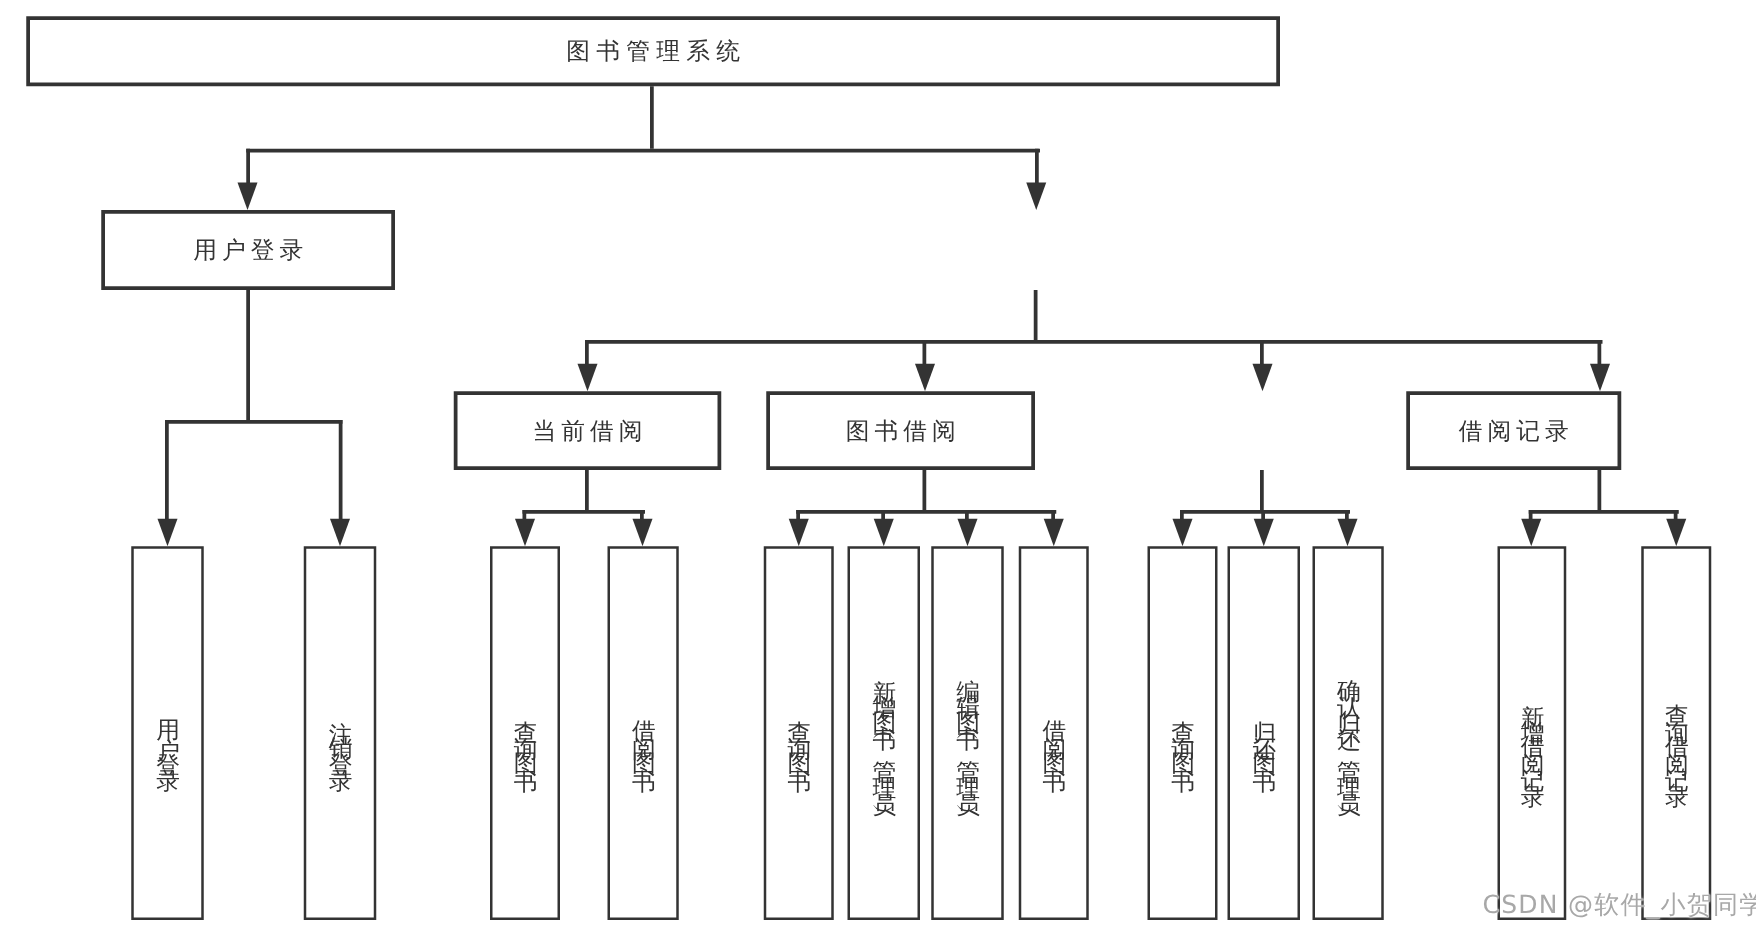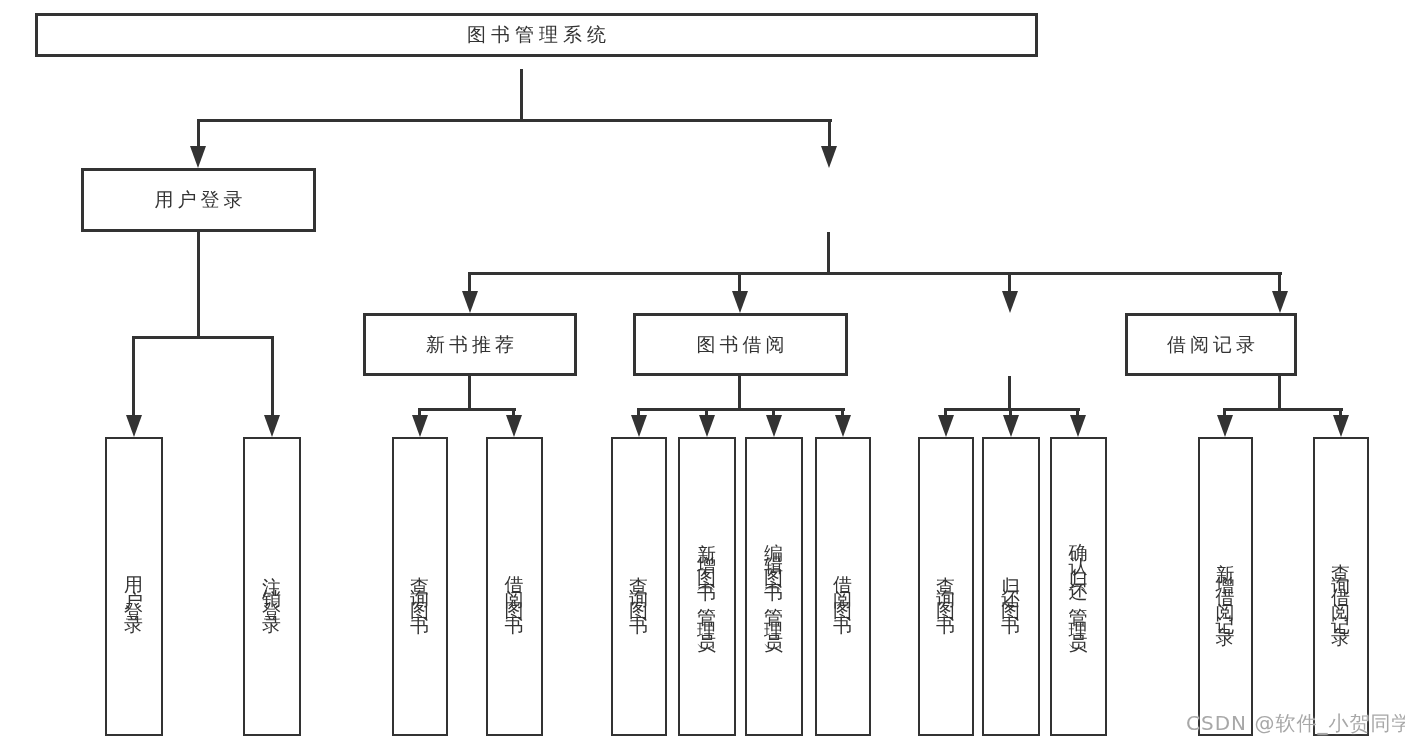--- a/index.html
+++ b/index.html
@@ -17,21 +17,21 @@
       border-left:8px solid transparent;border-right:8px solid transparent;
       border-top:22px solid var(--line,#333333);}
   .watermark{position:absolute;font-size:20px;color:var(--watermark,#a8a8a8);white-space:nowrap;
              text-shadow:0 0 3px #ffffff,0 0 1px #ffffff;z-index:5;letter-spacing:1px;}
 </style>
 </head>
 <body>
 
 <div class="stage">
 
-  <div class="box rootbox" style="left:35px;top:13px;width:1003px;height:44px">图书管理系统</div>
+  <div class="box rootbox" style="left:21px;top:13px;width:1003px;height:56px">图书管理系统</div>
 
   <i class="vl" style="left:520px;top:69px;height:50px"></i>
   <i class="hl" style="left:197px;top:119px;width:635px"></i>
   <i class="vl" style="left:197px;top:119px;height:29px"></i>
   <i class="vl" style="left:828px;top:119px;height:29px"></i>
   <i class="ar" style="left:190px;top:146px"></i>
   <i class="ar" style="left:821px;top:146px"></i>
 
   <div class="box hbox" style="left:81px;top:168px;width:235px;height:64px">用户登录</div>
 
@@ -46,22 +46,22 @@
   <i class="hl" style="left:468px;top:272px;width:814px"></i>
   <i class="vl" style="left:468px;top:272px;height:21px"></i>
   <i class="vl" style="left:738px;top:272px;height:21px"></i>
   <i class="vl" style="left:1008px;top:272px;height:21px"></i>
   <i class="vl" style="left:1278px;top:272px;height:21px"></i>
   <i class="ar" style="left:462px;top:291px"></i>
   <i class="ar" style="left:732px;top:291px"></i>
   <i class="ar" style="left:1002px;top:291px"></i>
   <i class="ar" style="left:1272px;top:291px"></i>
 
-  <div class="box hbox" style="left:363px;top:313px;width:214px;height:63px">新书推荐</div>
-  <div class="box hbox" style="left:633px;top:313px;width:215px;height:63px">图书借阅</div>
+  <div class="box hbox" style="left:363px;top:313px;width:214px;height:63px">当前借阅</div>
+  <div class="box hbox" style="left:613px;top:313px;width:215px;height:63px">图书借阅</div>
   <div class="box hbox" style="left:1125px;top:313px;width:172px;height:63px">借阅记录</div>
 
   <i class="vl" style="left:468px;top:376px;height:32px"></i>
   <i class="hl" style="left:418px;top:408px;width:98px"></i>
   <i class="vl" style="left:418px;top:408px;height:9px"></i>
   <i class="vl" style="left:512px;top:408px;height:9px"></i>
   <i class="ar" style="left:412px;top:415px"></i>
   <i class="ar" style="left:506px;top:415px"></i>
 
   <i class="vl" style="left:738px;top:376px;height:32px"></i>

